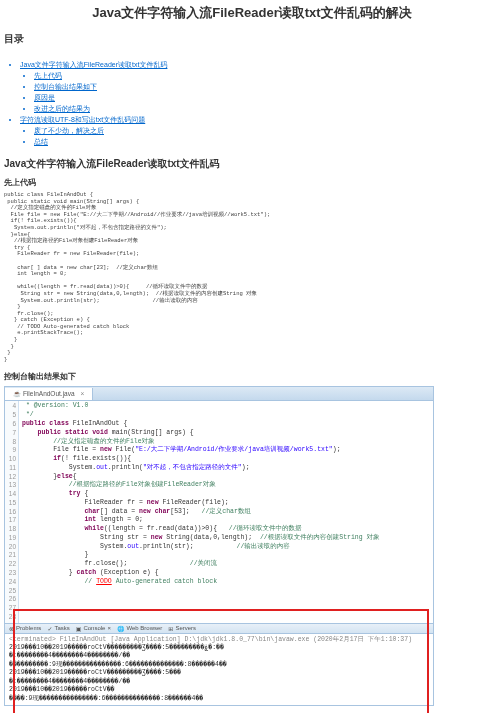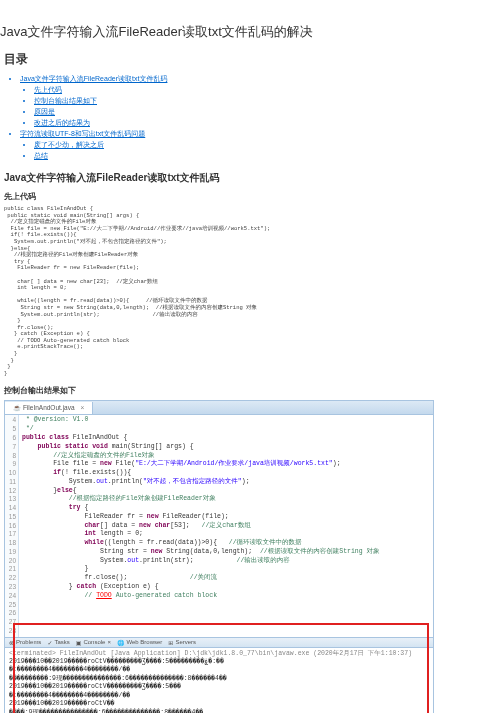--- a/index.html
+++ b/index.html
@@ -1,18 +1,18 @@
 <!DOCTYPE html>
 <html><head>
 <meta charset="utf-8">
 <style>
 * { margin: 0; padding: 0; box-sizing: border-box; }
 body { font-family: Arial, sans-serif; font-size: 7px; color: #333; background: #fff; width: 504px; }
-.main-title { font-size: 13px; font-weight: normal; margin: 23px 0 10px; }
-.section-label { font-size: 12px; font-weight: bold; margin: 4px 0 6px 4px; }
+.main-title { text-align: center; font-size: 13px; font-weight: bold; margin: 4px 0 10px; }
+.section-label { font-size: 10px; font-weight: bold; margin: 4px 0 14px 4px; }
 .toc { margin-left: 20px; margin-bottom: 10px; font-size: 7px; }
 .toc li { margin: 1px 0; color: #0066cc; list-style: disc; text-decoration: underline; cursor: pointer; }
 .toc ul { margin-left: 14px; list-style: circle; }
 .sub-heading { font-size: 10px; font-weight: bold; margin: 10px 0 6px 4px; }
 .small-heading { font-size: 8px; font-weight: bold; margin: 6px 0 4px 4px; }
 .code-block { font-family: 'Courier New', monospace; font-size: 5.5px; line-height: 1.2; margin: 2px 0 8px 4px; color: #444; }
 .code-block div { white-space: pre; }
 .ide-window { border: 1px solid #a8c4e0; margin: 4px; background: #fff; width: 430px; }
 .ide-header { background: linear-gradient(#dce9f5,#c4d9ed); border-bottom: 1px solid #a8c4e0; height: 14px; position: relative; display: flex; align-items: center; }
 .ide-tab { background: #fff; border-right: 1px solid #a8c4e0; font-size: 6.5px; padding: 2px 8px; color: #555; }

